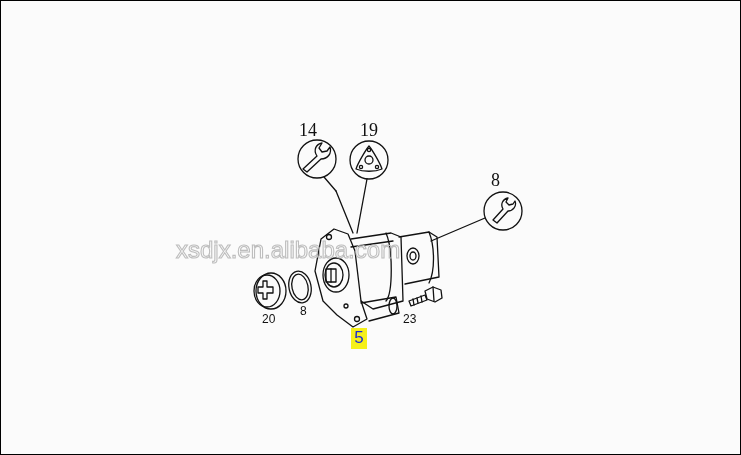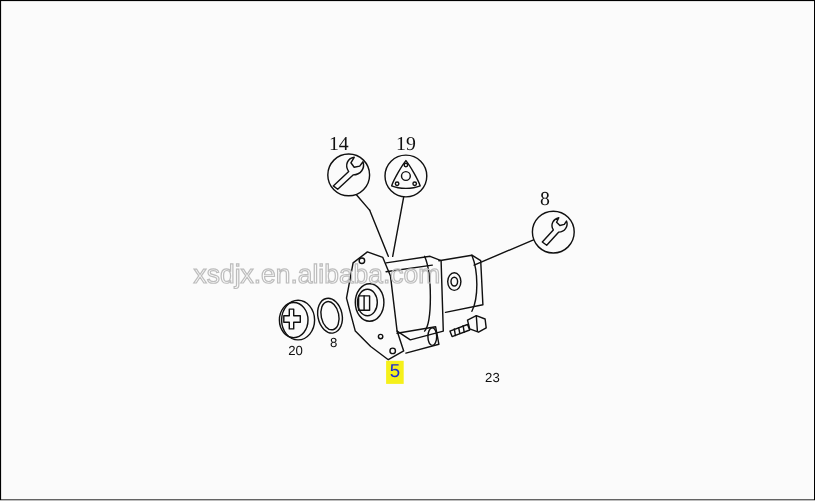--- a/index.html
+++ b/index.html
@@ -120,16 +120,16 @@
     </g>
   </svg>
 
   <div class="watermark">xsdjx.en.alibaba.com</div>
 
   <span class="label serif" style="left:298px; top:120px;">14</span>
   <span class="label serif" style="left:359px; top:120px;">19</span>
   <span class="label serif" style="left:490px; top:170px;">8</span>
   <span class="label" style="left:261px; top:312px;">20</span>
   <span class="label" style="left:299px; top:304px;">8</span>
-  <span class="label" style="left:440px; top:312px;margin-top:24px;">23</span>
+  <span class="label" style="left:402px; top:312px;">23</span>
   <span class="highlight" style="left:350px; top:327px;">5</span>
 
 </div>
 
 </body></html>

